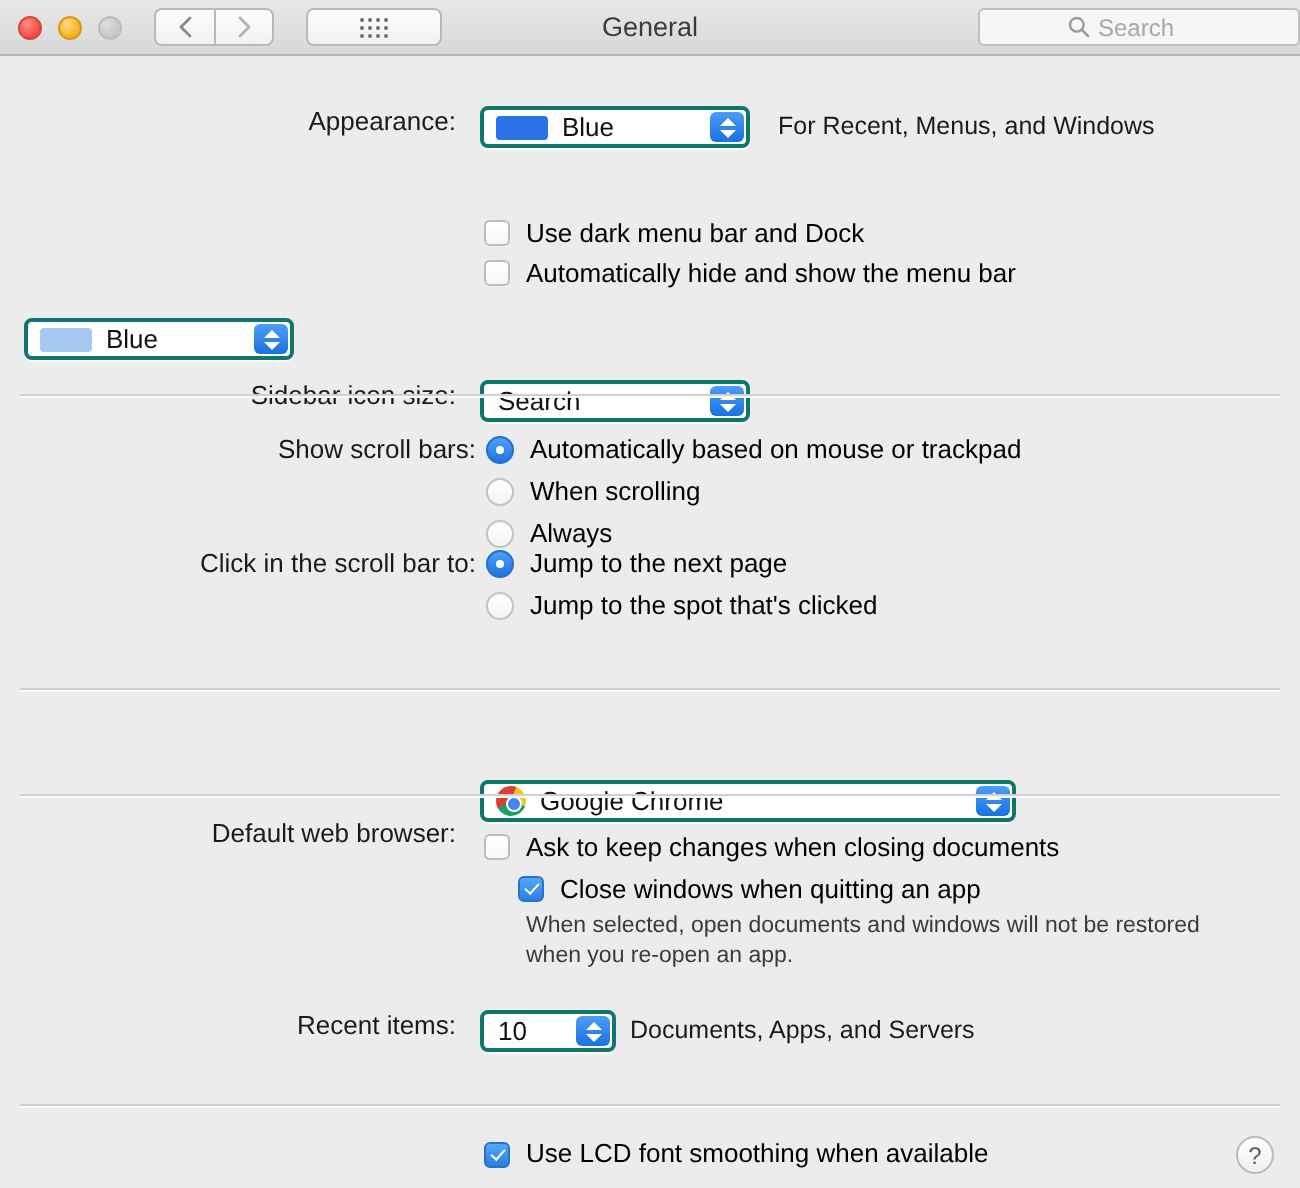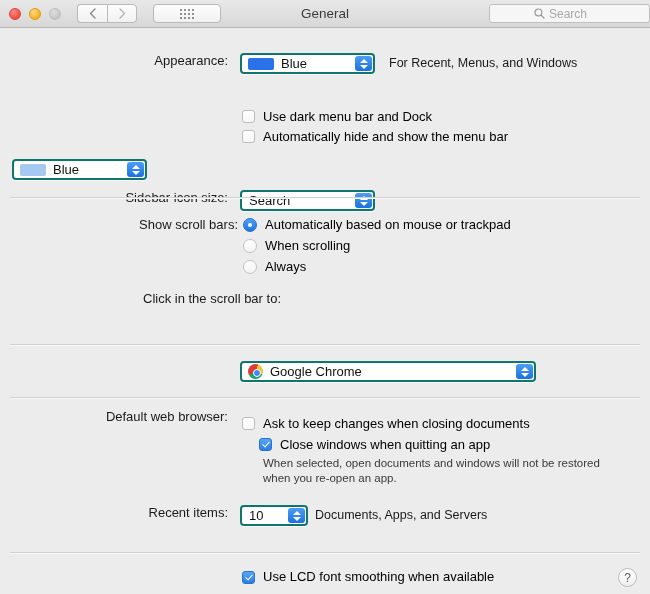--- a/index.html
+++ b/index.html
@@ -458,29 +458,39 @@
         <span class="rb"></span>
         <span class="rbtext">When scrolling</span>
       </div>
       <div class="rbrow">
         <span class="rb"></span>
         <span class="rbtext">Always</span>
       </div>
     </div>
   </div>
 
-  <div class="row" style="left:0; top:263px;padding-left:43px;">
+  <div class="row" style="left:0; top:246px;">
     <div class="lbl" style="width:238px;">Click in the scroll bar to:</div>
+    <div style="margin-left:5px;">
+      <div class="rbrow">
+        <span class="rb on"></span>
+        <span class="rbtext">Jump to the next page</span>
+      </div>
+      <div class="rbrow">
+        <span class="rb"></span>
+        <span class="rbtext">Jump to the spot that's clicked</span>
+      </div>
+    </div>
   </div>
 
   <hr class="sep" style="top:316px;">
 
   <div class="row" style="left:0; top:333px;">
     <div class="lbl" style="width:228px;margin-top:48px;">Default web browser:</div>
-    <div class="popup" style="width:296px; margin-left:12px;">
+    <div class="popup" style="width:268px; margin-left:12px;margin-top:29px;">
       <span class="chrome-icon"></span>
       <span class="ptext">Google Chrome</span>
       <span class="stepper">
         <span class="ch up"></span>
           <span class="ch dn"></span>
       </span>
     </div>
   </div>
 
   <hr class="sep" style="top:369px;">

